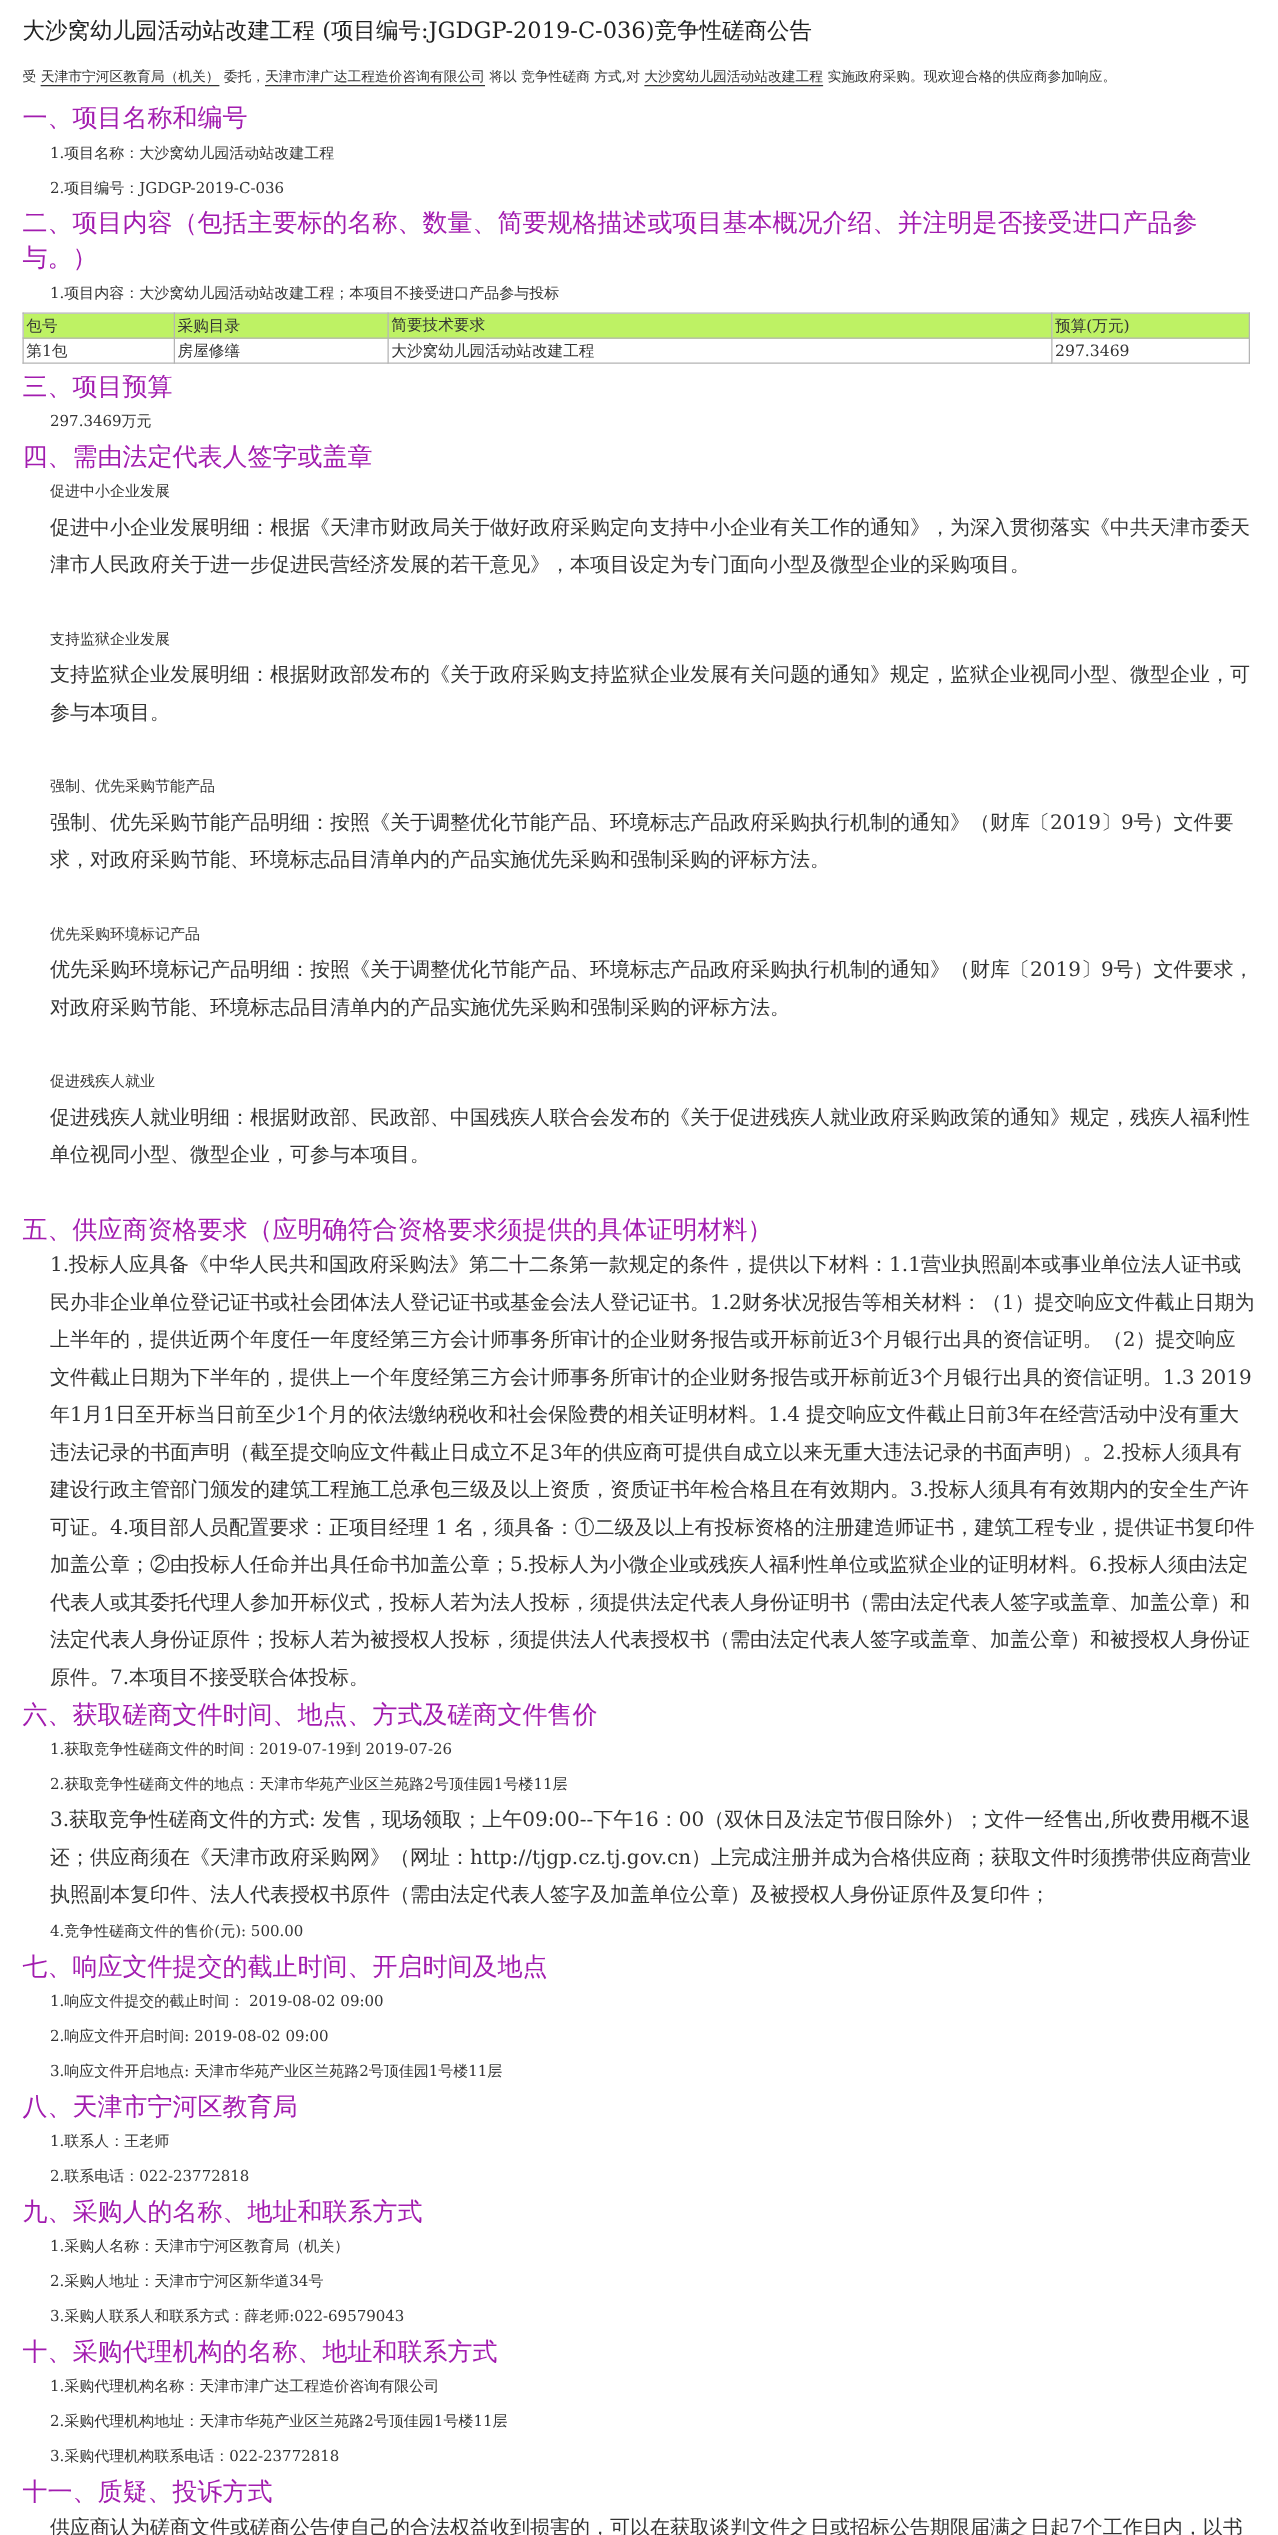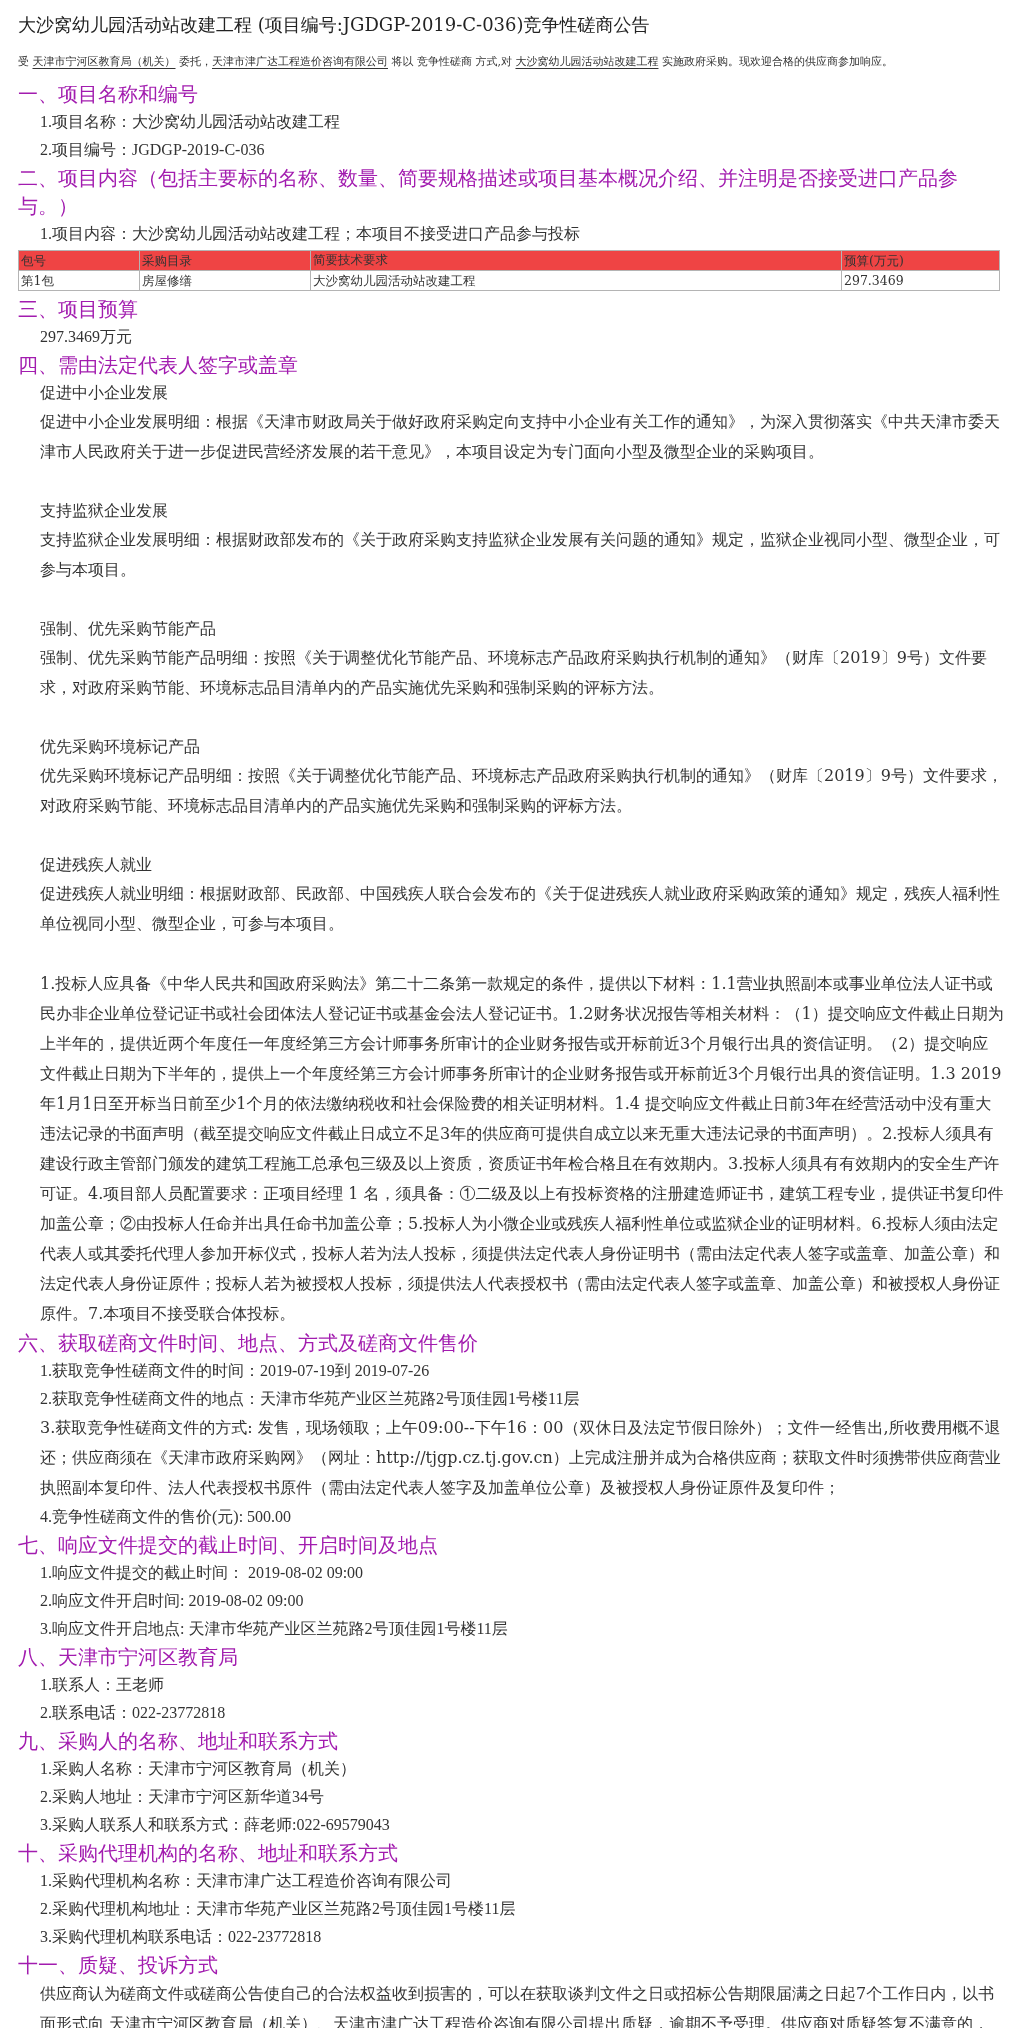--- a/index.html
+++ b/index.html
@@ -21,38 +21,38 @@
   }
   .intro { line-height: 36px; margin: 0; font-size: 11px; }
   .intro .u { text-decoration: underline; text-underline-offset: 3px; }
   h2.sec {
     font-size: 20px;
     font-weight: normal;
     color: #a21caf;
     margin: 0;
     line-height: 28px;
   }
-  .item { margin: 0 0 0 22px; line-height: 28px; font-size: 16px; font-family: Liberation Serif, serif; }
+  .item { margin: 0 0 0 22px; line-height: 28px; font-size: 12px; }
   .para { margin: 0 0 0 22px; line-height: 30px; font-size: 16px; }
   .gap { height: 30px; }
   table.pkg {
     border-collapse: collapse;
     width: 982px;
     margin: 2px 0 4px 0;
     font-size: 12.5px;
   }
   table.pkg th, table.pkg td {
     border: 1px solid #b4b4b4;
     text-align: left;
     font-weight: normal;
     padding: 0 2px;
     height: 19px;
     line-height: 19px;
   }
-  table.pkg th { background: #ef4444; color: #333333; }
+  table.pkg th { background: #bef264; color: #333333; }
   table.pkg .c1 { width: 116px; }
   table.pkg .c2 { width: 166px; }
   table.pkg .c3 { width: 526px; font-family: Liberation Serif, serif; }
 </style>
 </head>
 <body>
 
 <div class="page">
 
   <h1 class="title">大沙窝幼儿园活动站改建工程 (项目编号:JGDGP-2019-C-036)竞争性磋商公告</h1>
@@ -111,20 +111,21 @@
     <p class="item">优先采购环境标记产品</p>
     <p class="para">优先采购环境标记产品明细：按照《关于调整优化节能产品、环境标志产品政府采购执行机制的通知》（财库〔2019〕9号）文件要求，对政府采购节能、环境标志品目清单内的产品实施优先采购和强制采购的评标方法。</p>
     <div class="gap"></div>
 
     <p class="item">促进残疾人就业</p>
     <p class="para">促进残疾人就业明细：根据财政部、民政部、中国残疾人联合会发布的《关于促进残疾人就业政府采购政策的通知》规定，残疾人福利性单位视同小型、微型企业，可参与本项目。</p>
     <div class="gap"></div>
   </section>
 
   <section>
+    <h2 class="sec">五、供应商资格要求（应明确符合资格要求须提供的具体证明材料）</h2>
     <p class="para">1.投标人应具备《中华人民共和国政府采购法》第二十二条第一款规定的条件，提供以下材料：1.1营业执照副本或事业单位法人证书或民办非企业单位登记证书或社会团体法人登记证书或基金会法人登记证书。1.2财务状况报告等相关材料：（1）提交响应文件截止日期为上半年的，提供近两个年度任一年度经第三方会计师事务所审计的企业财务报告或开标前近3个月银行出具的资信证明。（2）提交响应文件截止日期为下半年的，提供上一个年度经第三方会计师事务所审计的企业财务报告或开标前近3个月银行出具的资信证明。1.3 2019年1月1日至开标当日前至少1个月的依法缴纳税收和社会保险费的相关证明材料。1.4 提交响应文件截止日前3年在经营活动中没有重大违法记录的书面声明（截至提交响应文件截止日成立不足3年的供应商可提供自成立以来无重大违法记录的书面声明）。2.投标人须具有建设行政主管部门颁发的建筑工程施工总承包三级及以上资质，资质证书年检合格且在有效期内。3.投标人须具有有效期内的安全生产许可证。4.项目部人员配置要求：正项目经理 1 名，须具备：①二级及以上有投标资格的注册建造师证书，建筑工程专业，提供证书复印件加盖公章；②由投标人任命并出具任命书加盖公章；5.投标人为小微企业或残疾人福利性单位或监狱企业的证明材料。6.投标人须由法定代表人或其委托代理人参加开标仪式，投标人若为法人投标，须提供法定代表人身份证明书（需由法定代表人签字或盖章、加盖公章）和法定代表人身份证原件；投标人若为被授权人投标，须提供法人代表授权书（需由法定代表人签字或盖章、加盖公章）和被授权人身份证原件。7.本项目不接受联合体投标。</p>
   </section>
 
   <section>
     <h2 class="sec">六、获取磋商文件时间、地点、方式及磋商文件售价</h2>
     <p class="item">1.获取竞争性磋商文件的时间：2019-07-19到 2019-07-26</p>
     <p class="item">2.获取竞争性磋商文件的地点：天津市华苑产业区兰苑路2号顶佳园1号楼11层</p>
     <p class="para">3.获取竞争性磋商文件的方式: 发售，现场领取；上午09:00--下午16：00（双休日及法定节假日除外）；文件一经售出,所收费用概不退还；供应商须在《天津市政府采购网》（网址：http://tjgp.cz.tj.gov.cn）上完成注册并成为合格供应商；获取文件时须携带供应商营业执照副本复印件、法人代表授权书原件（需由法定代表人签字及加盖单位公章）及被授权人身份证原件及复印件；</p>
     <p class="item">4.竞争性磋商文件的售价(元): 500.00</p>
   </section>

